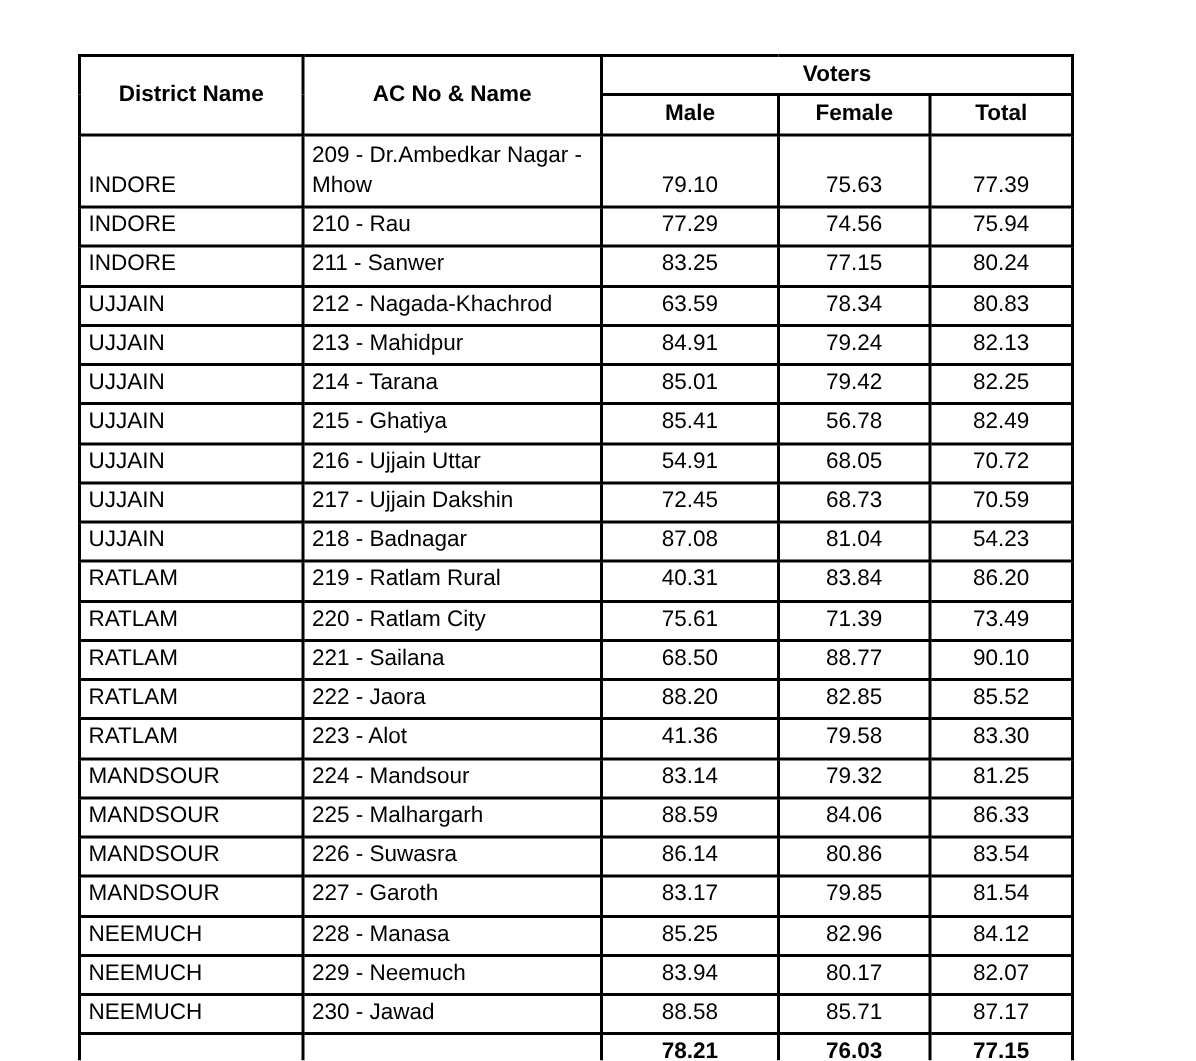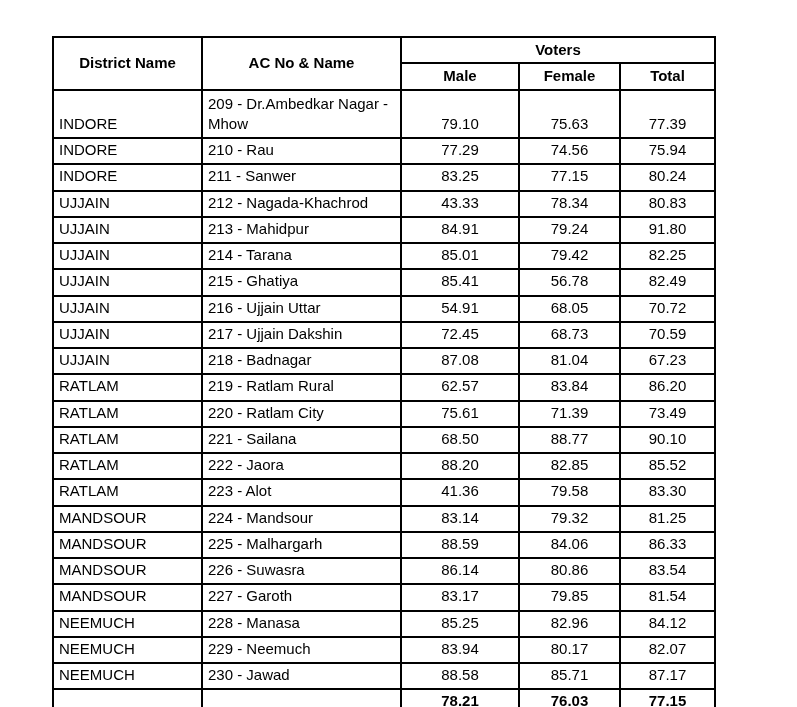--- a/index.html
+++ b/index.html
@@ -89,30 +89,30 @@
         <tr>
           <td class="left">INDORE</td>
           <td class="left">211 - Sanwer</td>
           <td class="num">83.25</td>
           <td class="num">77.15</td>
           <td class="num">80.24</td>
         </tr>
         <tr>
           <td class="left">UJJAIN</td>
           <td class="left">212 - Nagada-Khachrod</td>
-          <td class="num">43.33</td>
+          <td class="num">63.59</td>
           <td class="num">78.34</td>
           <td class="num">80.83</td>
         </tr>
         <tr>
           <td class="left">UJJAIN</td>
           <td class="left">213 - Mahidpur</td>
           <td class="num">84.91</td>
           <td class="num">79.24</td>
-          <td class="num">91.80</td>
+          <td class="num">82.13</td>
         </tr>
         <tr>
           <td class="left">UJJAIN</td>
           <td class="left">214 - Tarana</td>
           <td class="num">85.01</td>
           <td class="num">79.42</td>
           <td class="num">82.25</td>
         </tr>
         <tr>
           <td class="left">UJJAIN</td>
@@ -133,26 +133,26 @@
           <td class="left">217 - Ujjain Dakshin</td>
           <td class="num">72.45</td>
           <td class="num">68.73</td>
           <td class="num">70.59</td>
         </tr>
         <tr>
           <td class="left">UJJAIN</td>
           <td class="left">218 - Badnagar</td>
           <td class="num">87.08</td>
           <td class="num">81.04</td>
-          <td class="num">67.23</td>
+          <td class="num">54.23</td>
         </tr>
         <tr>
           <td class="left">RATLAM</td>
           <td class="left">219 - Ratlam Rural</td>
-          <td class="num">62.57</td>
+          <td class="num">40.31</td>
           <td class="num">83.84</td>
           <td class="num">86.20</td>
         </tr>
         <tr>
           <td class="left">RATLAM</td>
           <td class="left">220 - Ratlam City</td>
           <td class="num">75.61</td>
           <td class="num">71.39</td>
           <td class="num">73.49</td>
         </tr>

